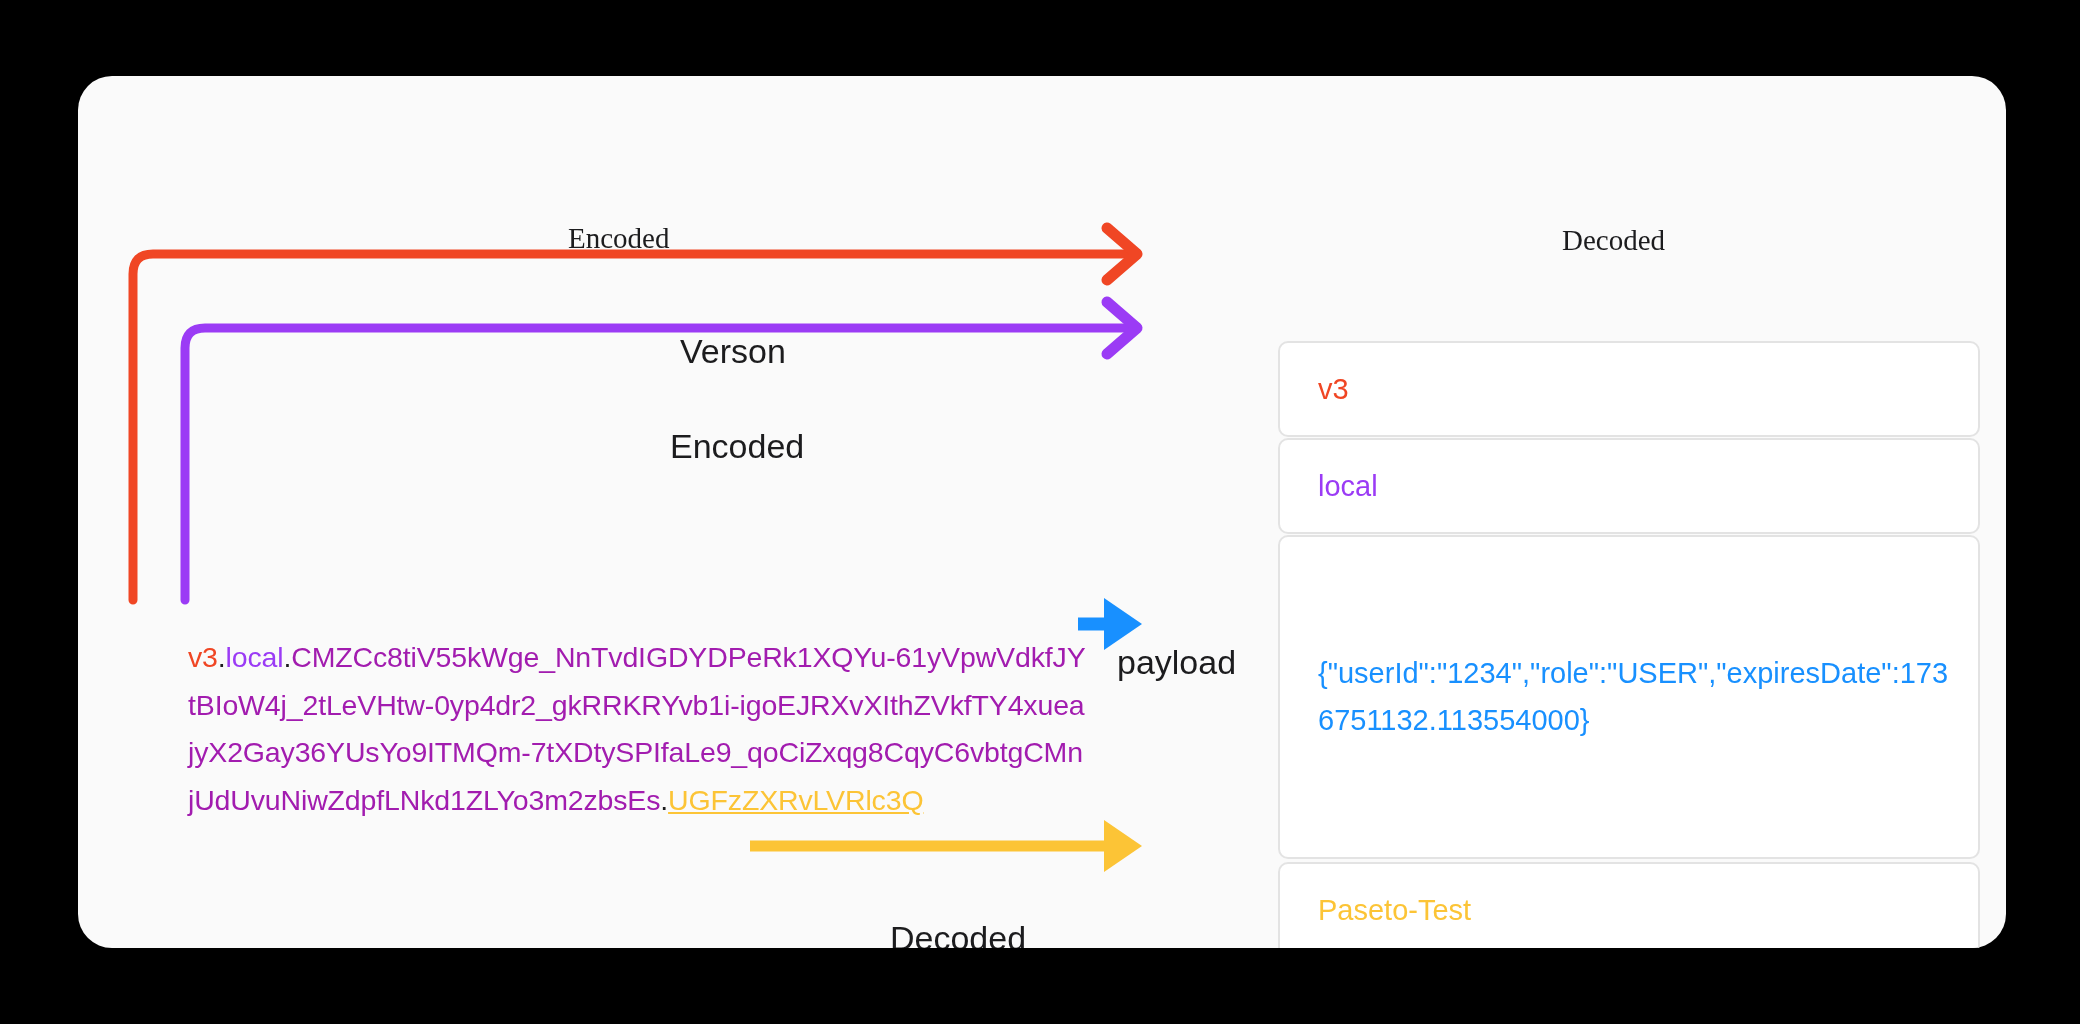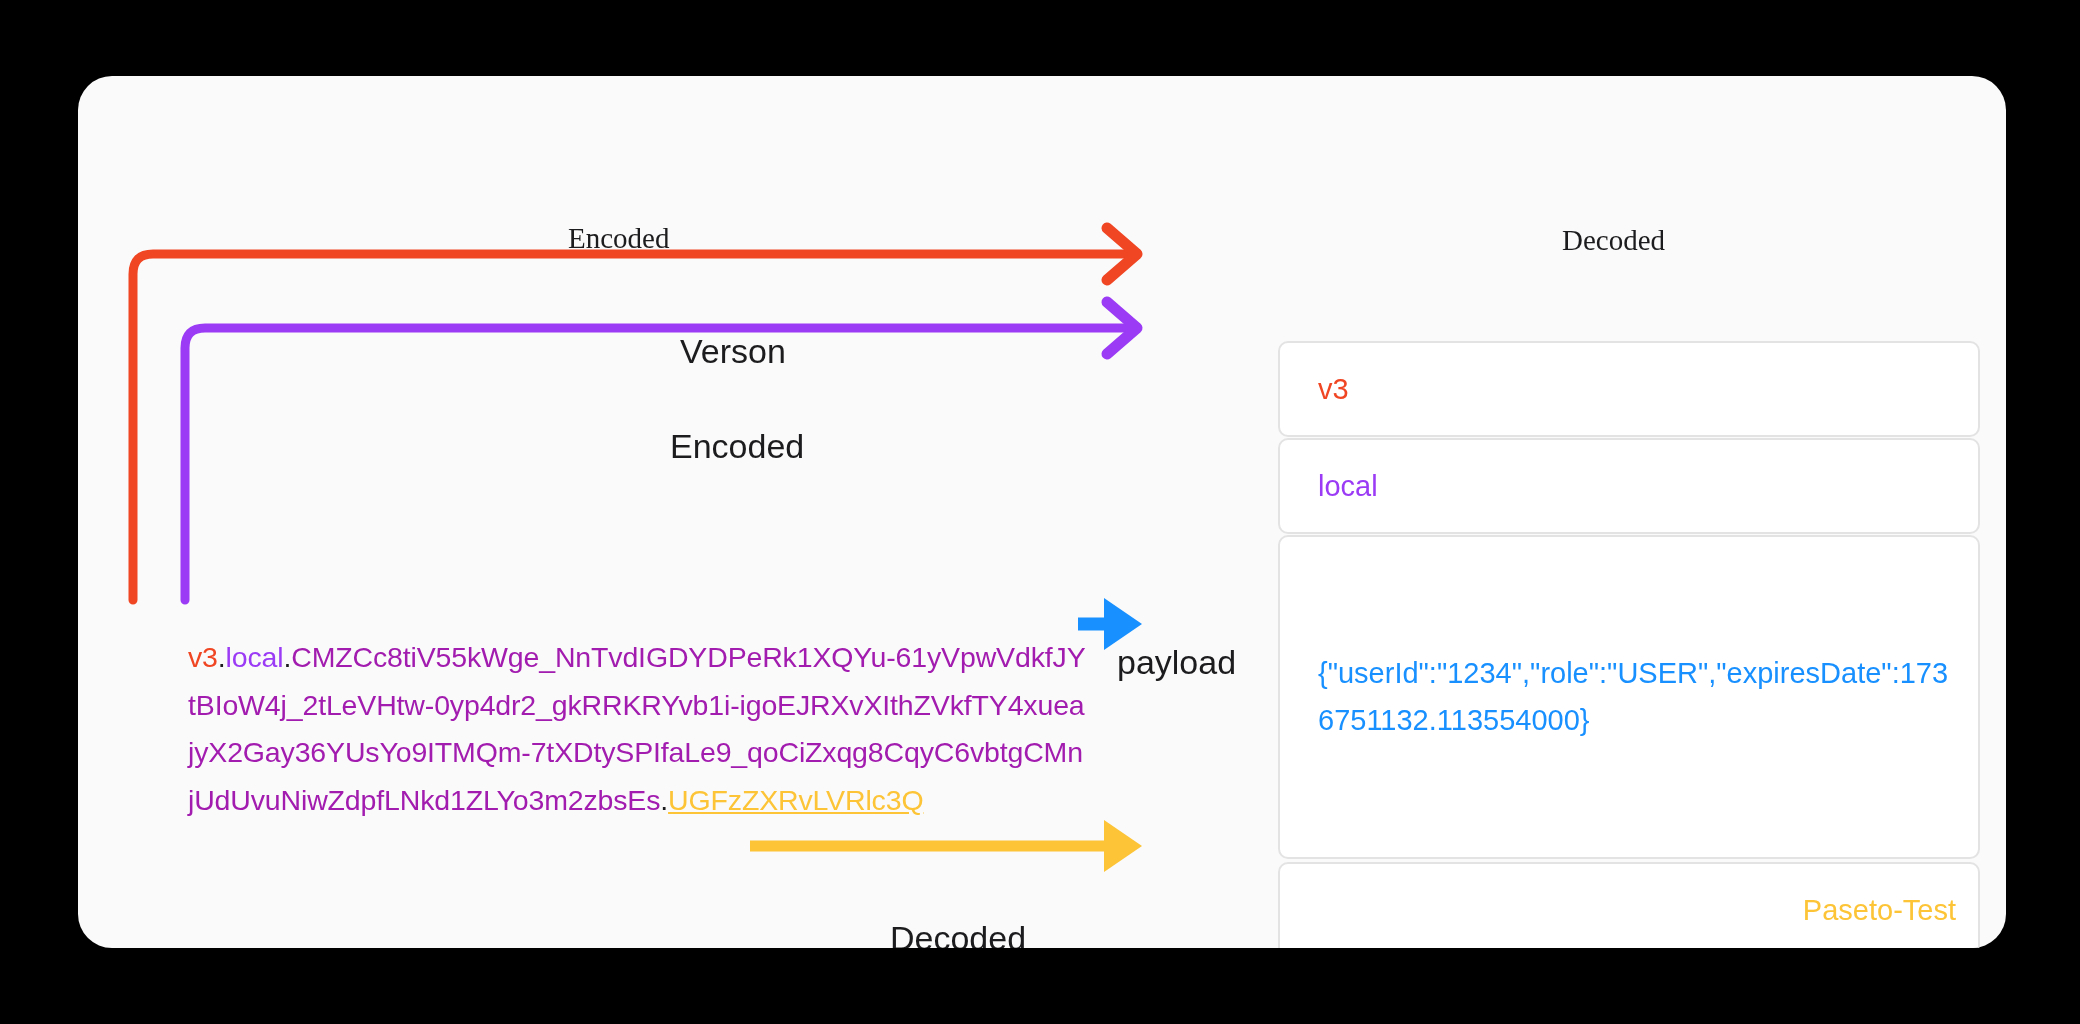--- a/index.html
+++ b/index.html
@@ -93,21 +93,21 @@
   .decoded-box .value {
     padding-left: 38px;
     padding-right: 22px;
     font-size: 29px;
     line-height: 47px;
     word-break: break-word;
   }
   #box-version  { top: 265px; height: 96px; }
   #box-purpose  { top: 362px; height: 96px; }
   #box-payload  { top: 459px; height: 324px; }
-  #box-footer   { top: 786px; height: 96px; justify-content: flex-end; }
+  #box-footer   { top: 786px; height: 96px; }
 
   #value-version { color: #f04624; }
   #value-purpose { color: #9b3bf5; }
   #value-payload { color: #1890ff; }
   #value-footer  { color: #fcc436; }
 
   
   #arrows {
     position: absolute;
     left: 0;

